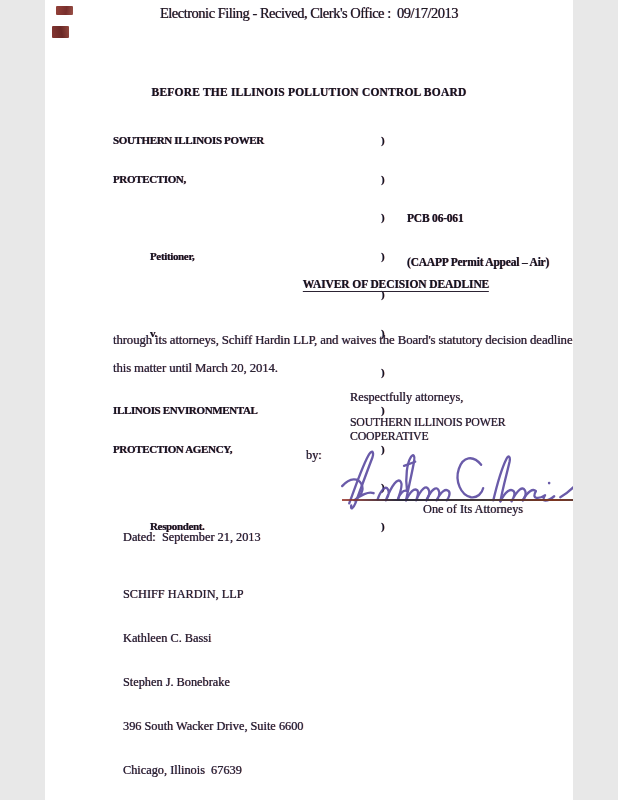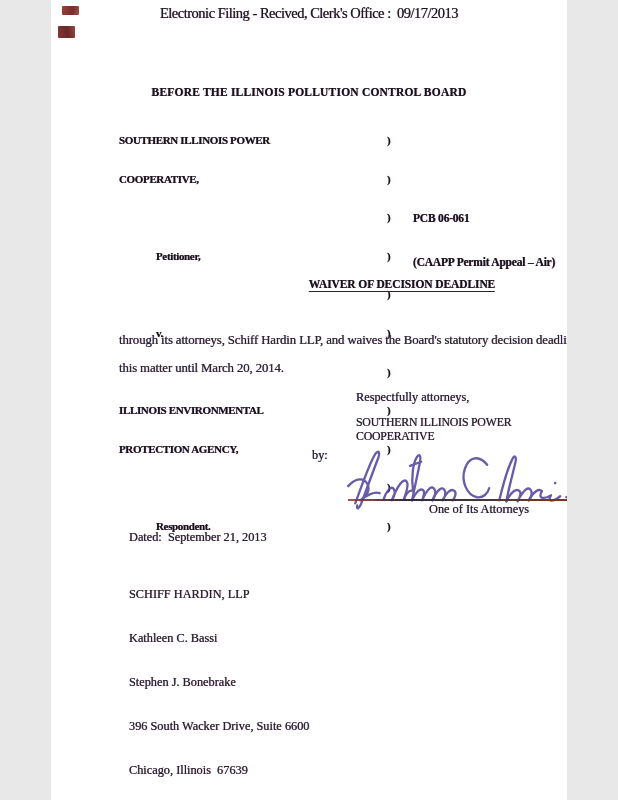--- a/index.html
+++ b/index.html
@@ -1,20 +1,21 @@
 <!DOCTYPE html>
 <html><head>
 <meta charset="utf-8">
 <style>
   html,body { margin:0; padding:0; background:#e8e8e8; }
   .page {
     position:relative; width:516px; height:800px; margin:0 auto;
     background:#ffffff; overflow:hidden;
     font-family:"Liberation Serif","DejaVu Serif",serif;
     color:#262230;
+    padding-left:12px;
   }
   .t { position:absolute; white-space:pre; }
   
   .scan {
     text-shadow: 0.6px 0 rgba(190,45,35,0.25), -0.6px 0 rgba(45,70,190,0.22), 0 0 0.5px rgba(25,22,40,0.55);
   }
   .b { font-weight:bold; }
 
   .filing-header { left:0; right:0; top:5px; text-align:center; font-size:14.5px; letter-spacing:-0.5px; color:#1d1a22; }
   .court-name   { left:0; right:0; top:69px; text-align:center; font-size:11.5px; letter-spacing:0.2px; color:#17141d;margin-top:17px; }
@@ -66,21 +67,21 @@
 
   <div class="artifact mark1"></div>
   <div class="artifact mark2"></div>
 
   <div class="t scan filing-header">Electronic Filing - Recived, Clerk's Office :  09/17/2013</div>
 
   <div class="t scan b court-name">BEFORE THE ILLINOIS POLLUTION CONTROL BOARD</div>
 
   <div class="t scan b cap-col">
     <div class="cap-row">SOUTHERN ILLINOIS POWER</div>
-    <div class="cap-row">COOPERATIVE,</div>
+    <div class="cap-row">PROTECTION,</div>
     <div class="cap-row"></div>
     <div class="cap-row indent">Petitioner,</div>
     <div class="cap-row"></div>
     <div class="cap-row indent">v.</div>
     <div class="cap-row"></div>
     <div class="cap-row">ILLINOIS ENVIRONMENTAL</div>
     <div class="cap-row">PROTECTION AGENCY,</div>
     <div class="cap-row"></div>
     <div class="cap-row indent">Respondent.</div>
   </div>

